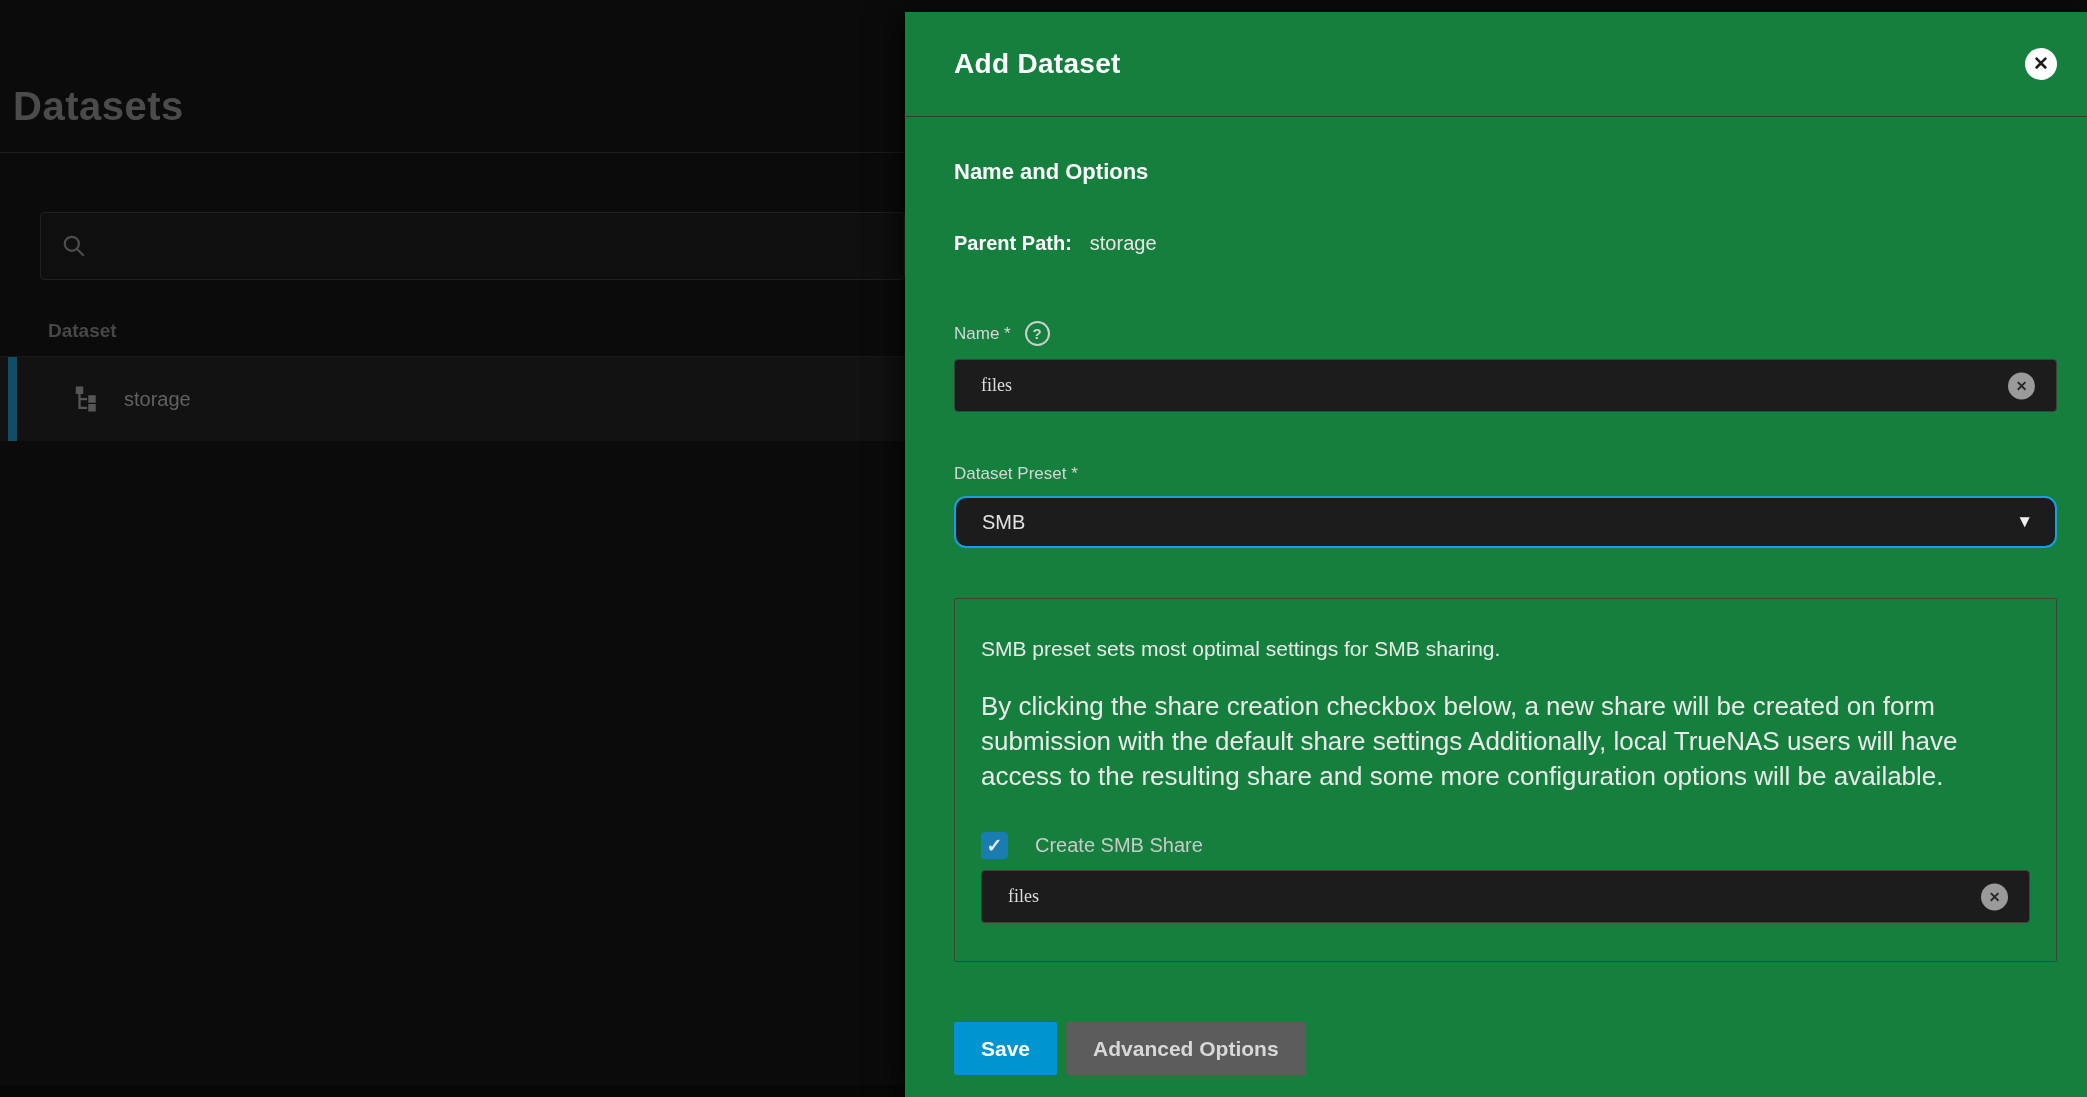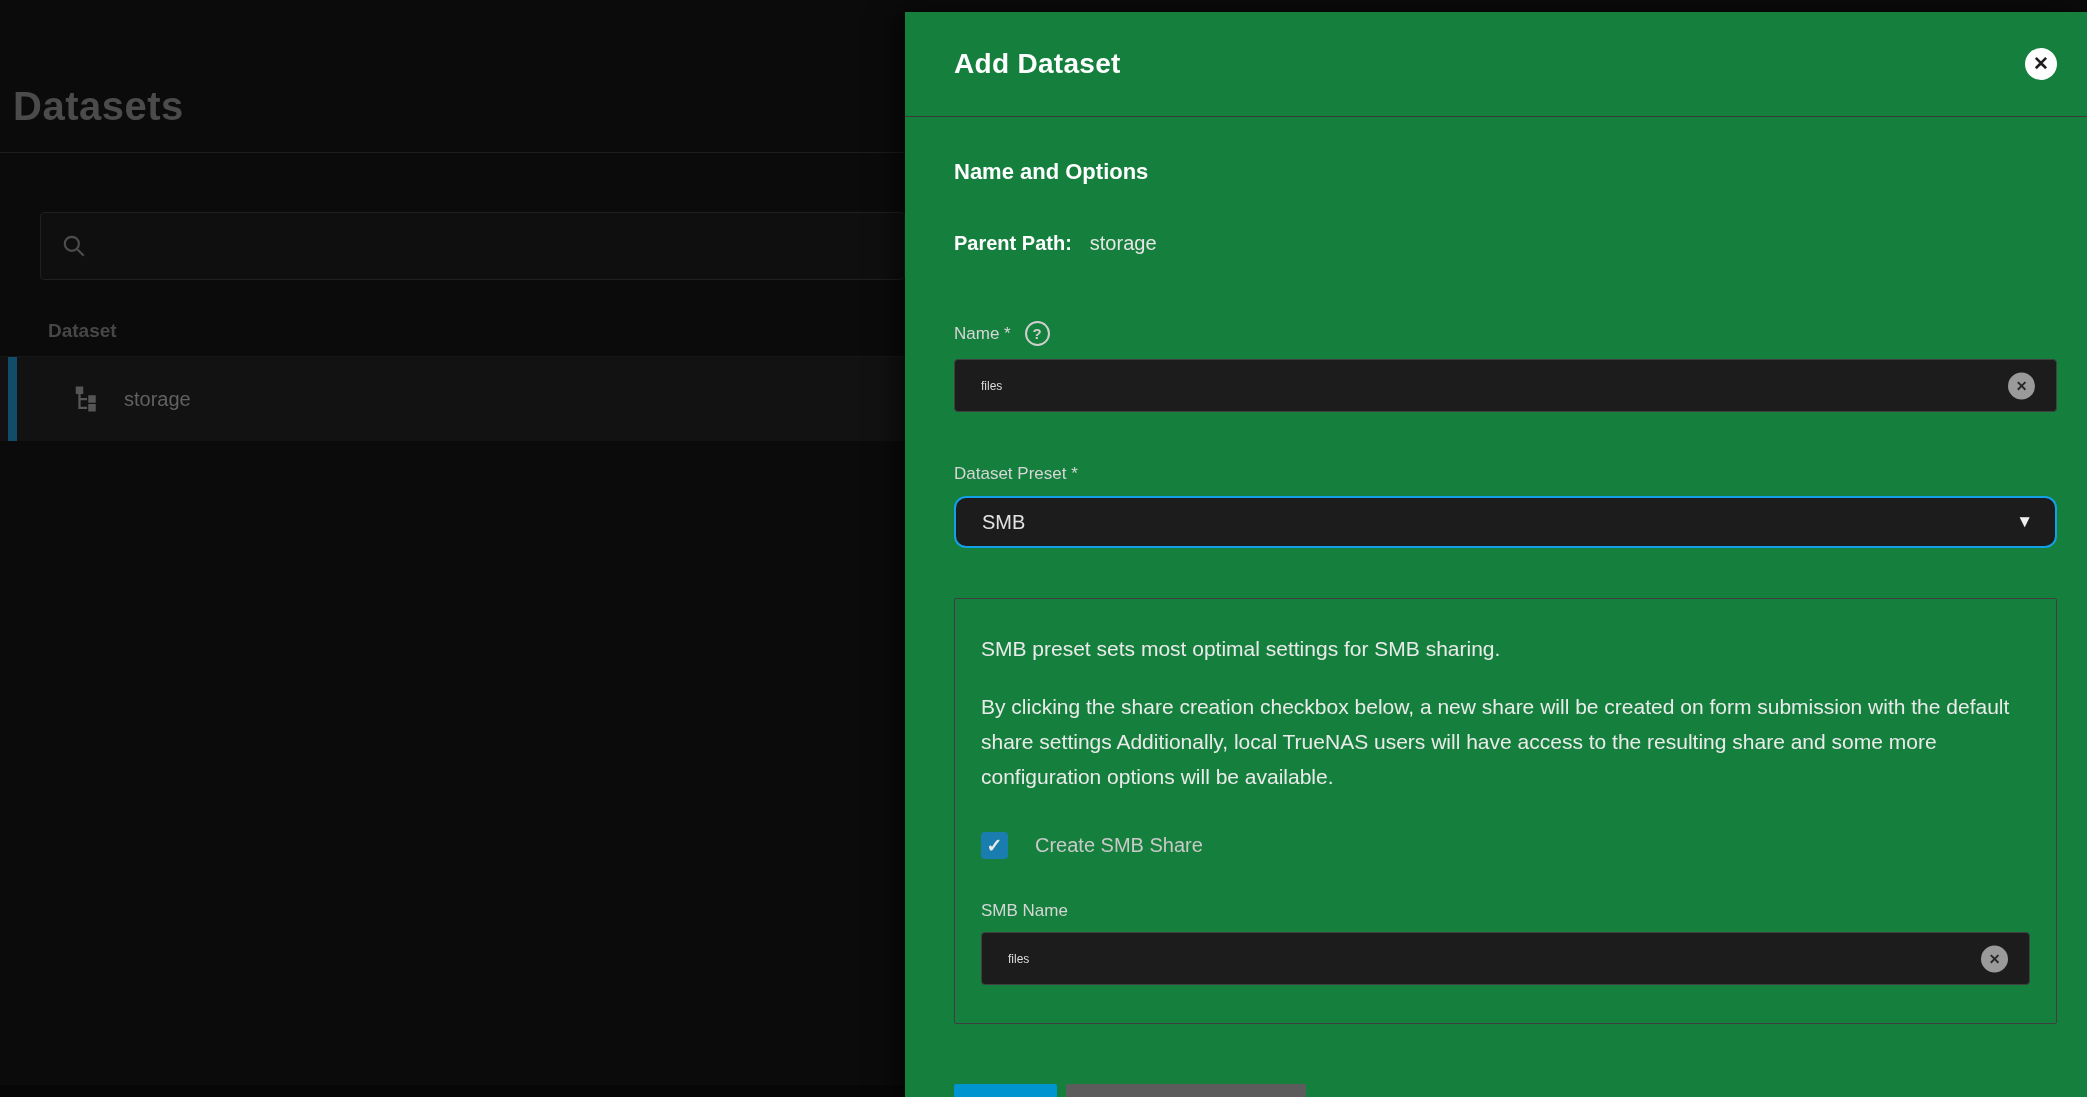--- a/index.html
+++ b/index.html
@@ -77,22 +77,22 @@
   .field-label { font-size:17px; color:#d6d6d6; }
   .help-icon {
     margin-left:14px; width:25px; height:25px; border-radius:50%;
     border:2px solid #cfcfcf; color:#cfcfcf; font-size:15px; font-weight:bold;
     display:flex; align-items:center; justify-content:center; cursor:pointer;
   }
   .field-wrap { position:relative; margin-top:13px; }
   .text-input {
     width:100%; height:53px;
     background:#1c1c1c; border:1px solid #404040; border-radius:4px;
-    color:#dcdcdc; font-size:12px; padding:0 60px 0 26px;
-    font-family:Liberation Sans, sans-serif; outline:none;
+    color:#dcdcdc; font-size:18px; padding:0 60px 0 26px;
+    font-family:Liberation Serif, serif; outline:none;
   }
   .clear-btn {
     position:absolute; right:22px; top:50%; transform:translateY(-50%);
     width:27px; height:27px; border-radius:50%;
     background:#9a9a9a; color:#262626; border:none; cursor:pointer;
     font-size:14px; font-weight:bold;
     display:flex; align-items:center; justify-content:center;
   }
 
   .select-label { margin-top:52px; }
@@ -104,21 +104,21 @@
   .select-value { font-size:20px; color:#e2e2e2; }
   .select-arrow {
     position:absolute; right:22px; color:#f0f0f0; font-size:17px;
   }
 
   .preset-box {
     margin-top:50px; border:1px solid #3f3f3f; border-radius:2px;
     padding:24px 26px 38px 26px;
   }
   .preset-line1 { font-size:21px; color:#eaeaea; margin-top:14px; }
-  .preset-para  { font-size:21px; color:#eaeaea; margin-top:28px; line-height:35px; max-width:1040px; }
+  .preset-para  { font-size:26px; color:#eaeaea; margin-top:28px; line-height:35px; max-width:1040px; }
 
   .checkbox-row { display:flex; align-items:center; margin-top:38px; cursor:pointer; }
   .checkbox {
     width:27px; height:27px; border-radius:4px;
     background:var(--checkbox, #1a7db0);
     display:flex; align-items:center; justify-content:center;
     color:#e9e9e9; font-size:19px; font-weight:bold; cursor:pointer;
   }
   .checkbox-label { margin-left:27px; font-size:20px; color:#c9c9c9; }
 
@@ -205,21 +205,20 @@
 
       <div class="preset-box">
         <p class="preset-line1">SMB preset sets most optimal settings for SMB sharing.</p>
         <p class="preset-para">By clicking the share creation checkbox below, a new share will be created on form submission with the default share settings Additionally, local TrueNAS users will have access to the resulting share and some more configuration options will be available.</p>
 
         <div class="checkbox-row">
           <span class="checkbox">✓</span>
           <span class="checkbox-label">Create SMB Share</span>
         </div>
 
-        <span class="smb-name-label">SMB Name</span>
         <div class="smb-field-wrap">
           <input class="text-input" type="text" value="files" style="">
           <button class="clear-btn">✕</button>
         </div>
       </div>
 
       <div class="button-row">
         <button class="btn btn-save">Save</button>
         <button class="btn btn-advanced">Advanced Options</button>
       </div>

